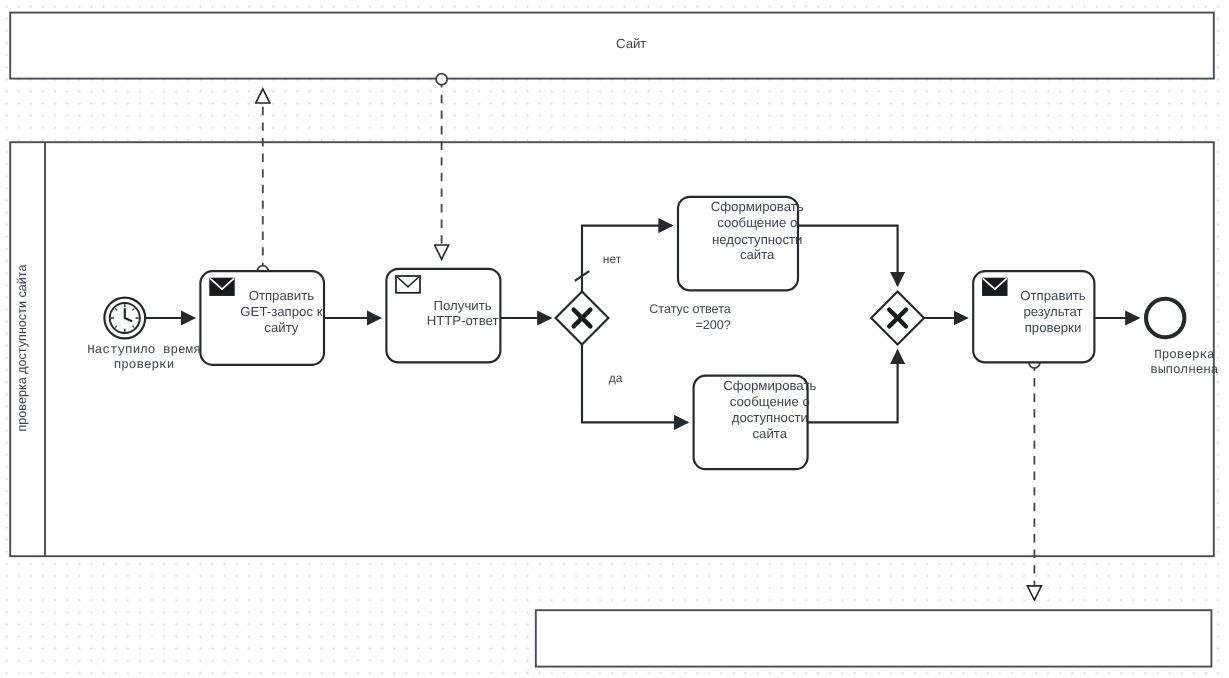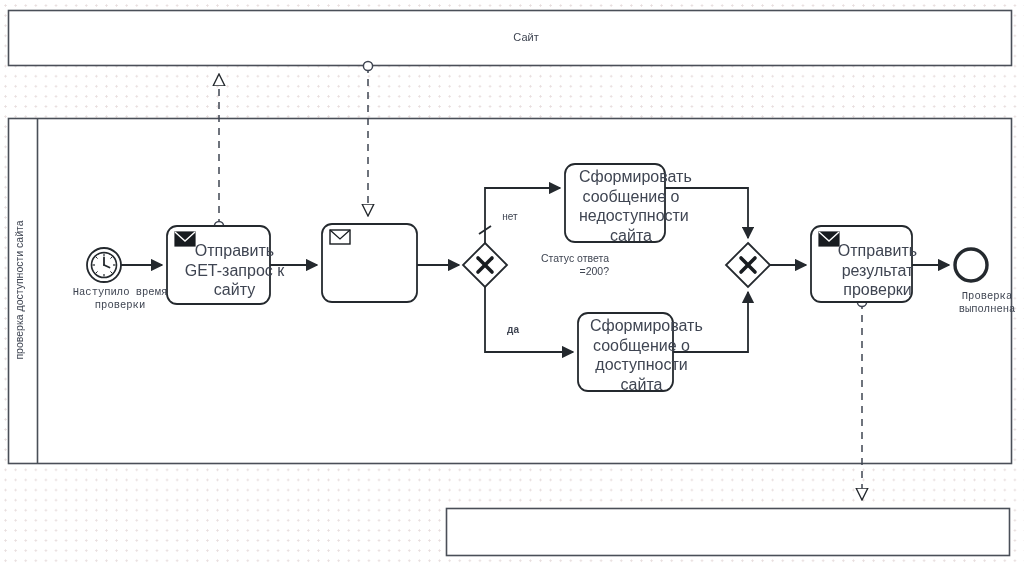--- a/index.html
+++ b/index.html
@@ -34,21 +34,21 @@
     line-height: 1.22;
     white-space: pre-line;
     pointer-events: none;
     margin-left: 16px;
   }
   .pool-title {
     font-size: 11px;
     color: #3f4552;
   }
   .task-label {
-    font-size: 16px;
+    font-size: 11px;
     color: #3f4552;
   }
   .event-label {
     font-size: 10.5px;
     color: #3f4552;
     font-family: Liberation Mono, monospace;
   }
   .flow-label {
     font-size: 10px;
     color: #3f4552;
@@ -201,35 +201,37 @@
   <div class="lbl event-label" style="left:44px; top:286px; width:120px;">Наступило время
 проверки</div>
 
   <div class="lbl event-label" style="left:921px; top:290px; width:100px;">Проверка
 выполнена</div>
 
   <div class="lbl task-label" style="left:167px; top:241px; width:103px;">Отправить
 GET-запрос к
 сайту</div>
 
+  <div class="lbl task-label" style="left:322px; top:249px; width:95px;">Получить
+HTTP-ответ</div>
 
   <div class="lbl task-label" style="left:563px; top:167px; width:104px;">Сформировать
 сообщение о
 недоступности
 сайта</div>
 
   <div class="lbl task-label" style="left:574px; top:316px; width:103px;">Сформировать
 сообщение о
 доступности
 сайта</div>
 
   <div class="lbl task-label" style="left:811px; top:241px; width:101px;">Отправить
 результат
 проверки</div>
 
   <div class="lbl gw-label" style="left:509px; top:252px; width:84px; text-align:right;">Статус ответа
 =200?</div>
 
   <div class="lbl flow-label" style="left:479px; top:211px; width:30px;">нет</div>
 
-  <div class="lbl flow-label" style="left:483px; top:324px; width:28px;font-weight:bold;">да</div>
+  <div class="lbl flow-label" style="left:483px; top:310px; width:28px;">да</div>
 
 </div>
 
 </body></html>

